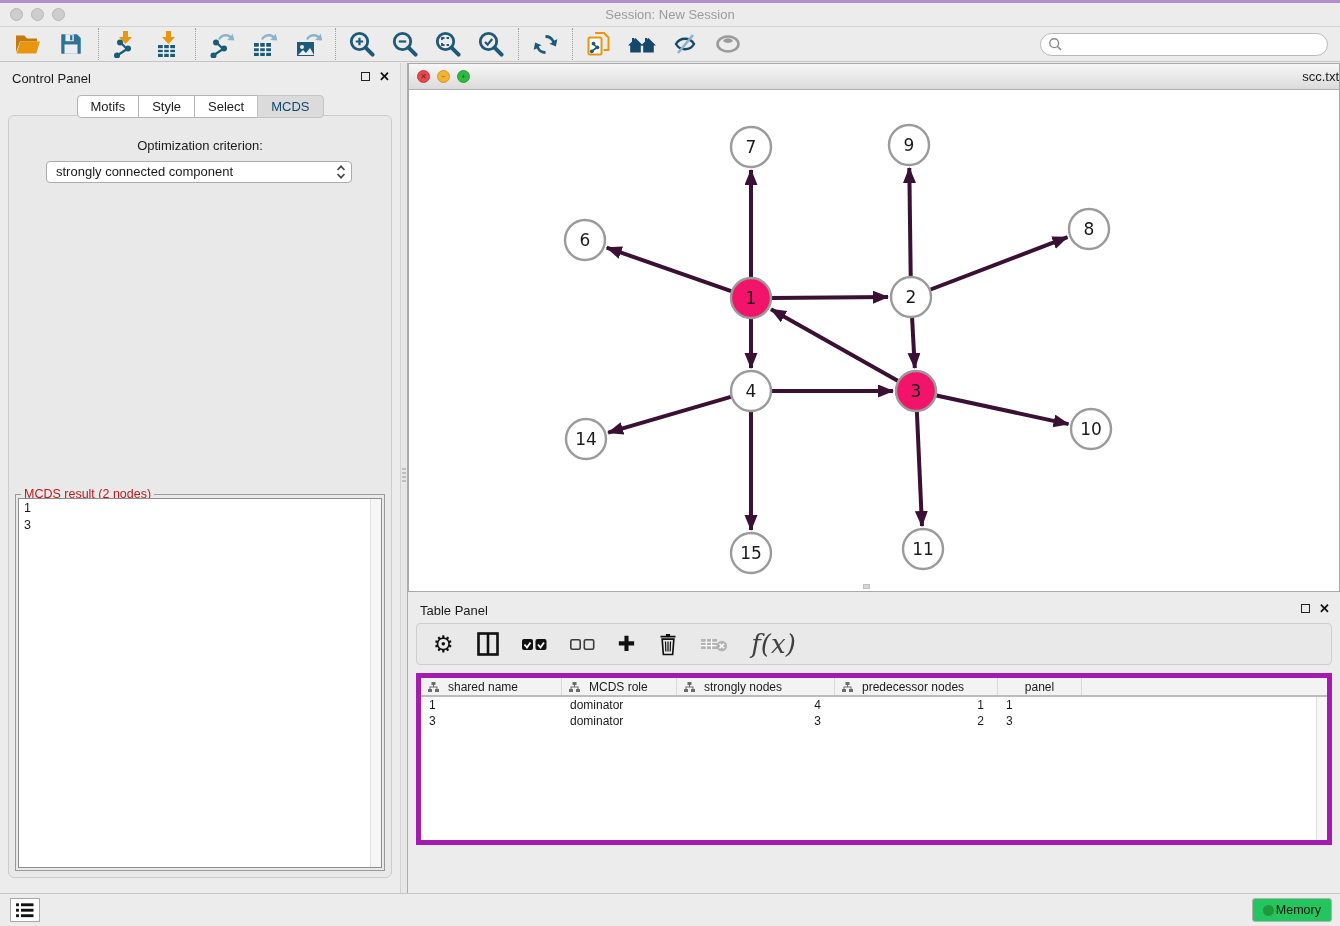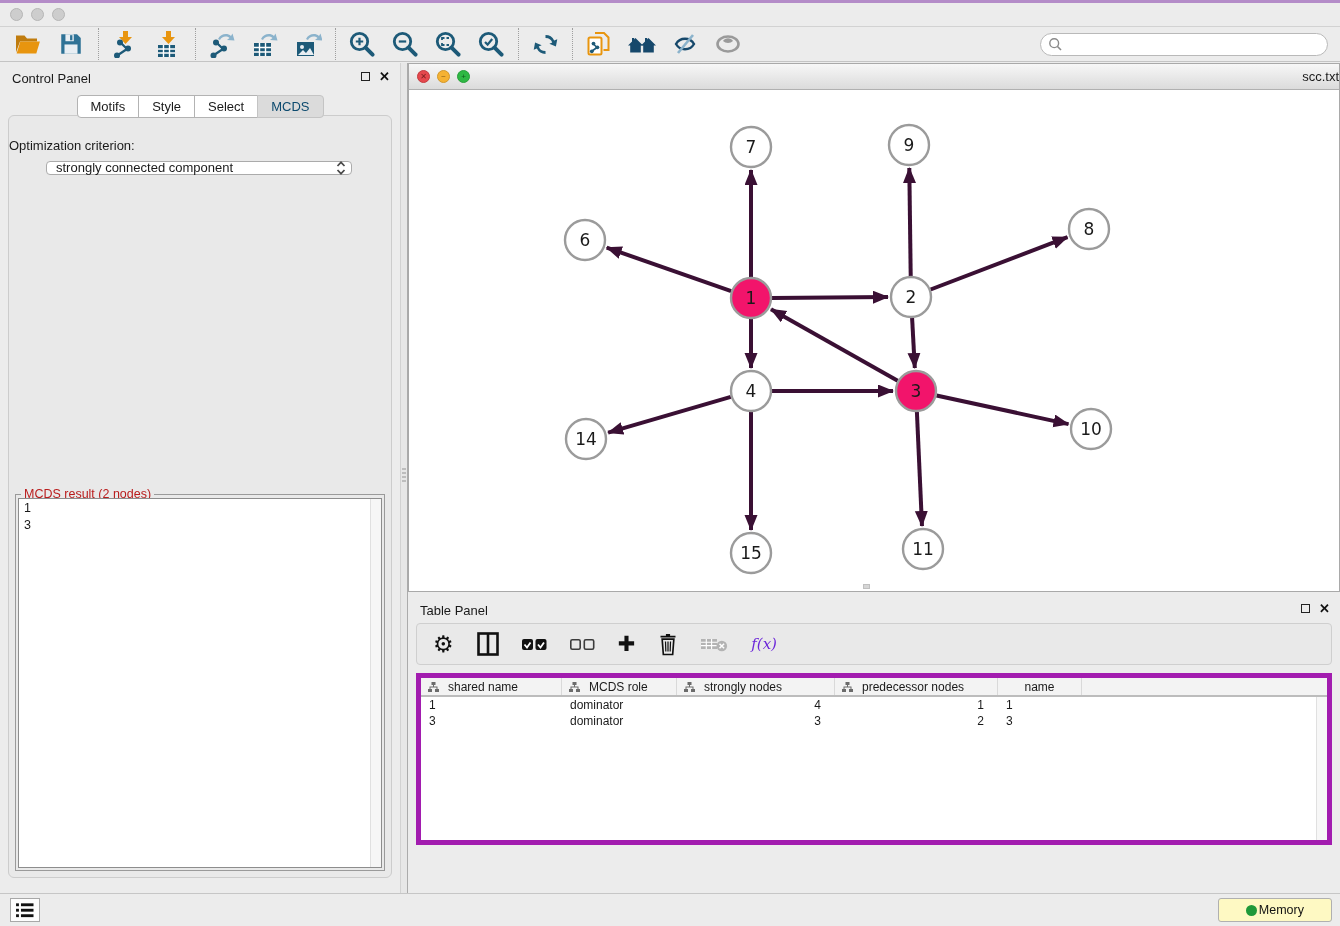--- a/index.html
+++ b/index.html
@@ -37,22 +37,22 @@
   .seg { display:flex; justify-content:center; }
   .seg .tab { padding:3px 13px; font-size:13px; background:#fff; border:1px solid #b3b3b3;
               margin-left:-1px; color:#1a1a1a; white-space:nowrap; }
   .seg .tab:first-child { border-radius:4px 0 0 4px; margin-left:0; }
   .seg .tab:last-child { border-radius:0 4px 4px 0; }
   .seg .tab.active { background:#dbdbdb; color:#0c4a6e; border-color:#c4c4c4; }
   .cp-tabs { position:absolute; top:32px; left:0; right:0; z-index:3; }
 
   .cp-card { position:absolute; top:52px; left:8px; right:8px; bottom:15px; background:#e9e9e9;
              border:1px solid #cccccc; border-radius:6px; z-index:1; }
-  .opt-label { position:absolute; top:22px; left:0; right:0; font-size:13px; }
-  .dropdown { position:absolute; top:45px; left:37px; right:39px; height:14px; background:#fff;
+  .opt-label { position:absolute; top:22px; left:0; right:0; text-align:center; font-size:13px; }
+  .dropdown { position:absolute; top:45px; left:37px; right:39px; height:22px; background:#fff;
               border:1px solid #ababab; border-radius:4px; font-size:13px; line-height:20px;
               padding-left:9px; display:flex; align-items:center; }
   .dropdown .dd-text { flex:1; }
   .btn-row { position:absolute; top:78px; left:0; right:0; display:flex; justify-content:center; gap:14px; }
   .btn { height:22px; padding:0 15px; background:#fff; border:1px solid #ababab; border-radius:5px;
          font-size:13px; font-family:"Liberation Sans",sans-serif; }
   .result-group { position:absolute; left:6px; right:6px; top:378px; bottom:6px; border:1px solid #9a9a9a; }
   .result-legend { position:absolute; top:-8px; left:5px; background:#e9e9e9; padding:0 3px;
                    font-size:12.5px; color:#b91c1c; }
   .result-area { position:absolute; left:2px; right:2px; top:3px; bottom:2px; background:#fff;
@@ -82,21 +82,21 @@
   svg text { font-family:"DejaVu Sans", sans-serif; }
 
   
   .table-panel { position:absolute; left:408px; top:595px; right:0; bottom:33px; background:#ececec; }
   .tp-toolbar { position:absolute; top:28px; left:8px; right:8px; height:42px; background:#e9e9e9;
                 border:1px solid #cfcfcf; border-radius:4px; display:flex; align-items:center;
                 padding-left:16px; gap:23px; }
   .tpi { display:flex; align-items:center; justify-content:center; }
   .gear-char { font-size:23px; color:#111; line-height:1; font-family:"DejaVu Sans",sans-serif; }
   .plus-char { font-size:21px; font-weight:bold; color:#111; line-height:1; font-family:"DejaVu Sans",sans-serif; }
-  .fx-label { font-family:"DejaVu Serif", serif; font-style:italic; font-size:15px; color:#6d28d9; }
+  .fx-label { font-family:"DejaVu Serif", serif; font-style:italic; font-size:26px; color:#404040; }
 
   .tp-table { position:absolute; top:78px; left:8px; right:8px; bottom:48px; background:#fff;
               border:5px solid #a21caf; overflow:hidden; }
   .thead { display:flex; height:19px; background:#f3f3f3; border-bottom:2px solid #bcbcbc; }
   .hcell { display:flex; align-items:center; gap:9px; padding-left:7px; font-size:12px; color:#1a1a1a;
            border-right:1px solid #d9d9d9; overflow:hidden; }
   .hcell:nth-child(1){ width:141px; } .hcell:nth-child(2){ width:115px; }
   .hcell:nth-child(3){ width:158px; } .hcell:nth-child(4){ width:163px; }
   .hcell:nth-child(5){ width:84px; justify-content:center; padding-left:0; }
   .hfill { flex:1; border-right:none; }
@@ -105,37 +105,38 @@
   .a-left  { text-align:left; }
   .a-right { text-align:right; padding-right:14px; }
   .tbl-scroll { position:absolute; right:0; top:19px; bottom:0; width:11px; background:#f7f7f7; border-left:1px solid #e0e0e0; }
   .tp-tabs { position:absolute; bottom:6px; left:0; right:0; }
 
   
   .status-bar { position:absolute; bottom:0; left:0; right:0; height:33px; background:#ececec;
                 border-top:1px solid #c6c6c6; }
   .list-btn { position:absolute; left:10px; top:4px; width:30px; height:24px; background:#fdfdfd;
               border:1px solid #a8a8a8; display:flex; align-items:center; justify-content:center; }
-  .memory-btn { position:absolute; right:8px; top:4px; height:24px; padding:0 27px; background:#fef9c3;
+  .memory-btn { position:absolute; right:8px; top:4px; height:24px; padding:0 10px; background:#22c55e;
                 border:1px solid #b0b0b0; border-radius:3px; display:flex; align-items:center; gap:2px; }
   .mem-dot { width:11px; height:11px; border-radius:50%; background:#1f9939; }
   .mem-label { font-size:12.5px; color:#111; }
 </style>
 </head>
 <body>
 
 <div class="app">
   <div class="top-accent"></div>
 
   <div class="titlebar">
     <div class="lights">
       <span class="light"></span>
       <span class="light"></span>
       <span class="light"></span>
     </div>
+    <div class="wtitle">Session: New Session</div>
   </div>
 
   <div class="toolbar">
     <span class="tbi">
       <svg width="28" height="28" viewBox="0 0 28 28">
           <path d="M2 5.5h8.5l2.5 3h10v3h-17l-4 11z" fill="#c07c0e"></path>
           <path d="M6.3 11.5h19.6l-3.6 12H2.6z" fill="#e8950f"></path>
         </svg>
     </span>
     <span class="tbi">
@@ -496,21 +497,21 @@
                   <rect x="3.5" y="0" width="4" height="3"></rect>
                   <rect x="0" y="7" width="4" height="3"></rect>
                   <rect x="7" y="7" width="4" height="3"></rect>
                   <path d="M5 3h1v1.5h3.5V7h-1V5.5h-6V7h-1V4.5H5z"></path>
                 </g>
               </svg>
             </span>
           <span>predecessor nodes</span>
         </div>
         <div class="hcell">
-          <span>name</span>
+          <span>panel</span>
         </div>
         <div class="hcell hfill"></div>
       </div>
       <div id="node-table-body">
           <div class="trow">
             <div class="tcell a-left" style="width: 141px;">1</div>
             <div class="tcell a-left" style="width: 115px;">dominator</div>
             <div class="tcell a-right" style="width: 158px;">4</div>
             <div class="tcell a-right" style="width: 163px;">1</div>
             <div class="tcell a-left" style="width: 84px;">1</div>

